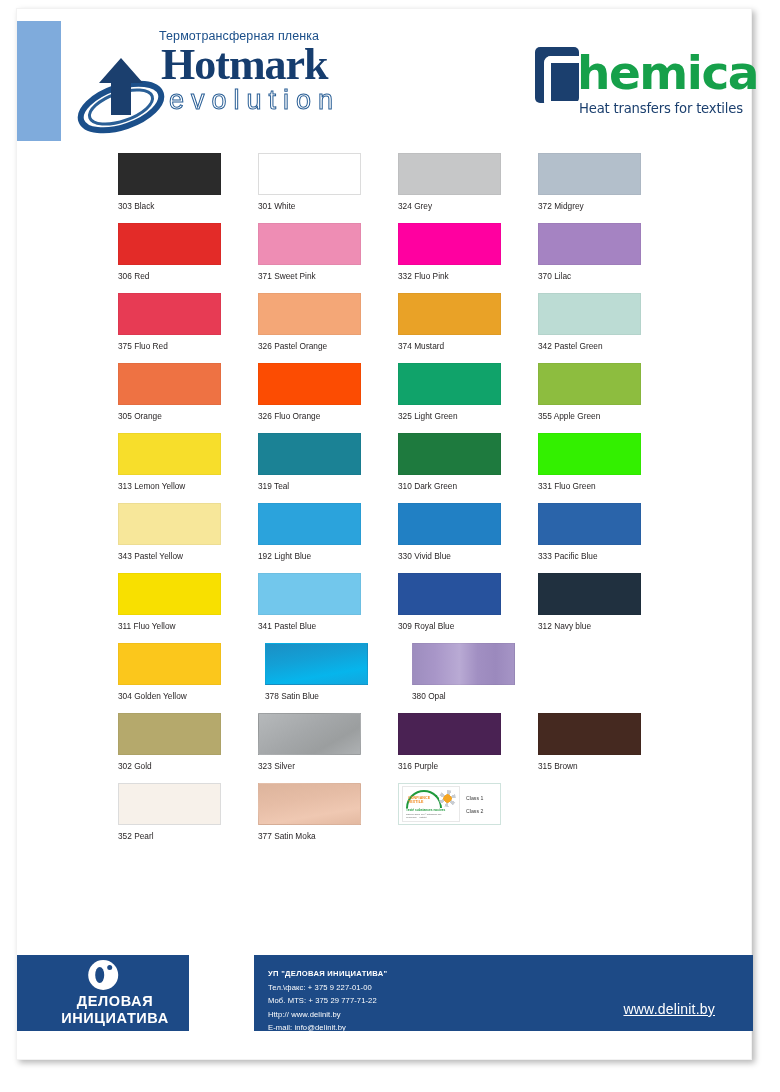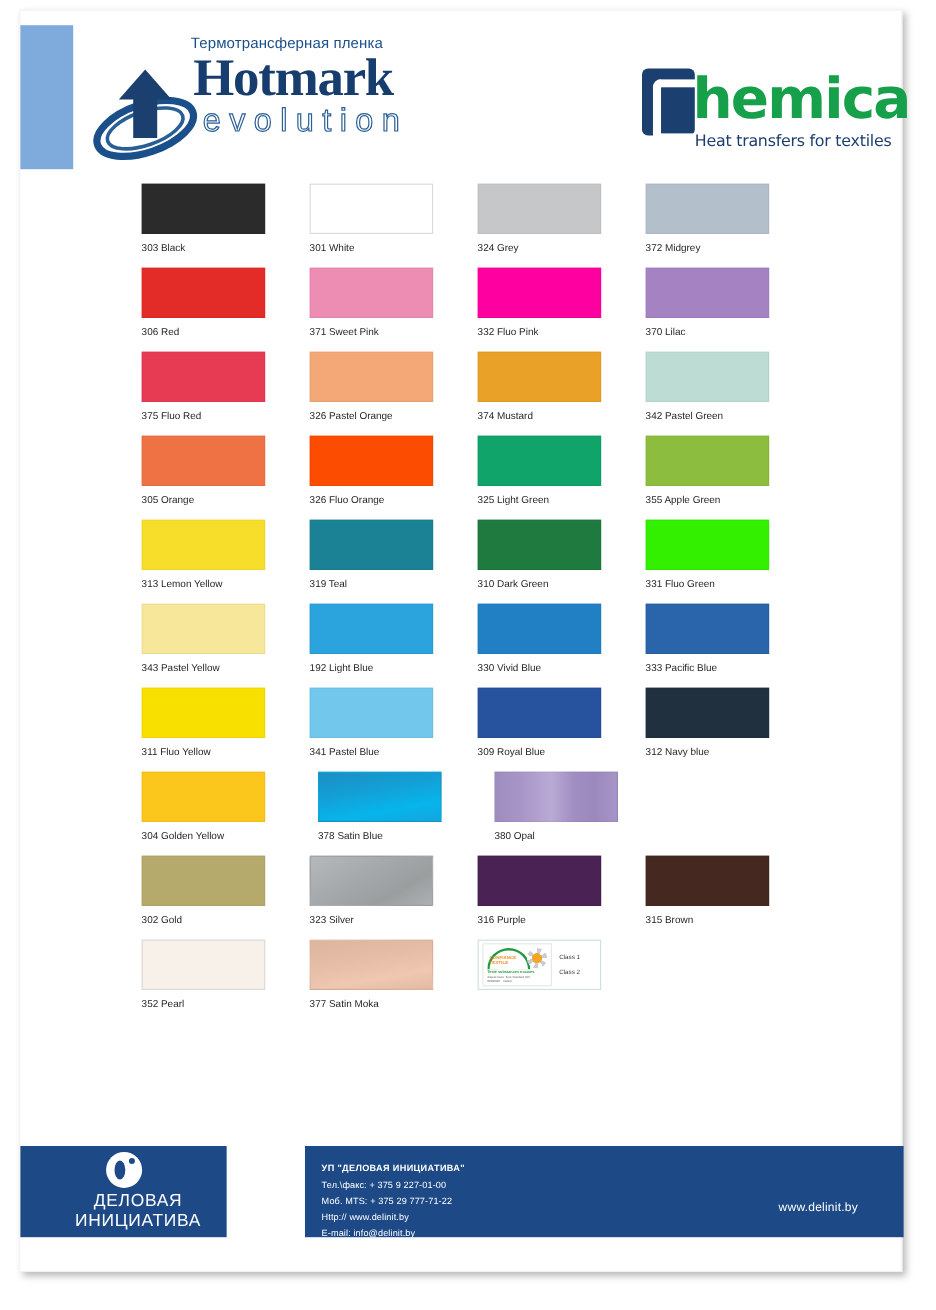--- a/index.html
+++ b/index.html
@@ -45,21 +45,21 @@
   .hm-evo {
     position: absolute; left: 108px; top: 58px;
     font-size: 27px; letter-spacing: 7px;
     color: #ffffff;
     -webkit-text-stroke: 1px #2a5f96;
     font-family: "Liberation Sans", sans-serif;
     line-height: 1;
   }
 
   .chemica-logo {
-    position: absolute; right: 20px; top: 48px;
+    position: absolute; right: 20px; top: 38px;
     width: 196px; height: 72px; text-align: right;
   }
   .ch-c {
     position: absolute; left: 0; top: 0;
     width: 44px; height: 56px;
     background: #1b3f6e;
     border-radius: 5px;
   }
   .ch-c::after {
     content: ""; position: absolute;
@@ -181,38 +181,39 @@
     content: ""; position: absolute;
     left: 7px; top: 7px; width: 9px; height: 16px;
     border-radius: 50%; background: #1d4a86;
   }
   .f-mark::after {
     content: ""; position: absolute;
     right: 6px; top: 5px; width: 5px; height: 5px;
     border-radius: 50%; background: #1d4a86;
   }
   .f-name1, .f-name2 {
-    font-size: 14.5px; font-weight: normal;
+    font-size: 14.5px; font-weight: bold;
     letter-spacing: .6px; line-height: 1.14; margin-left: 24px;
   }
   .footer-mid {
     flex: 1; background: #1d4a86;
     margin-left: 65px;
     padding: 12px 0 0 14px;
     color: #ffffff;
   }
   .f-line {
     font-size: 7.6px; line-height: 1.78;
     letter-spacing: .1px; white-space: nowrap;
   }
   .f-line.title { font-weight: bold; letter-spacing: .3px; }
   .footer-url {
     position: absolute; right: 38px; top: 46px;
-    color: #ffffff; font-size: 10px;
+    color: #ffffff; font-size: 14px;
     letter-spacing: .2px;
+    text-decoration: underline;
   }
   .footer-gapfill {
     position: absolute; left: 172px; top: 0;
     width: 65px; height: 76px; background: #ffffff;
   }
 </style>
 </head>
 <body>
 
 <div class="page">

